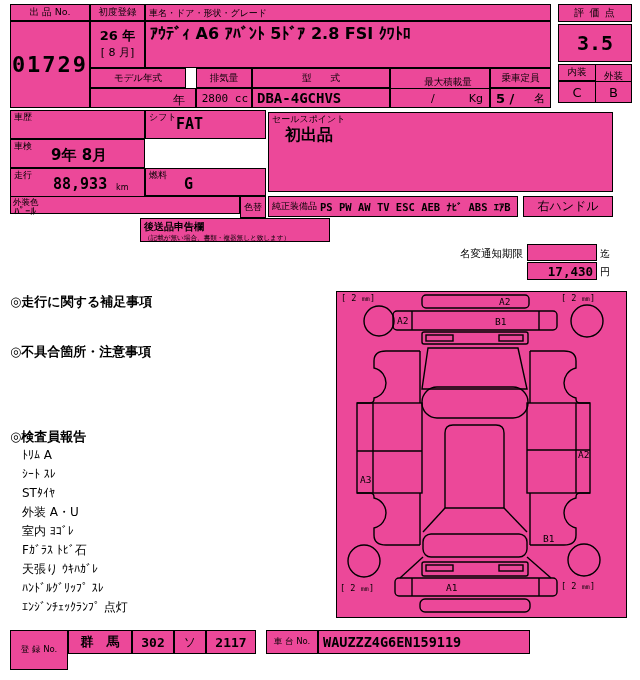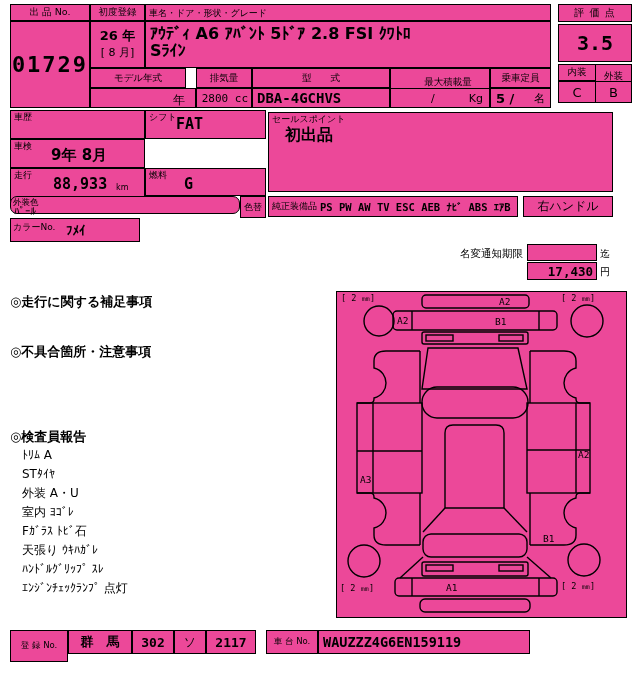--- a/index.html
+++ b/index.html
@@ -30,21 +30,20 @@
 
   <div class="abs cell hdrC" style="left:90px;top:4px;width:55px;height:17px;">初度登録</div>
   <div class="abs cell" style="left:90px;top:21px;width:55px;height:47px;">
     <div style="font-size:13px;font-weight:bold;text-align:center;margin-top:5px;">26 年</div>
     <div style="font-size:11px;text-align:center;">[ 8 月]</div>
   </div>
 
   <div class="abs cell lbl tl" style="left:145px;top:4px;width:406px;height:17px;display:flex;align-items:center;">車名・ドア・形状・グレード</div>
   <div class="abs cell" style="left:145px;top:21px;width:406px;height:47px;overflow:hidden;">
     <div style="font-size:16px;font-weight:bold;white-space:nowrap;padding:2px 0 0 4px;">ｱｳﾃﾞｨ A6 ｱﾊﾞﾝﾄ 5ﾄﾞｱ  2.8 FSI ｸﾜﾄﾛ</div>
-    <div style="font-size:16px;font-weight:bold;padding-left:4px;margin-top:-2px;">Sﾗｲﾝ</div>
   </div>
 
   <div class="abs cell hdrC" style="left:90px;top:68px;width:96px;height:20px;">モデル年式</div>
   <div class="abs cell hdrC" style="left:196px;top:68px;width:56px;height:20px;">排気量</div>
   <div class="abs cell hdrC" style="left:252px;top:68px;width:138px;height:20px;">型　　式</div>
   <div class="abs cell hdrC" style="left:390px;top:68px;width:100px;height:28px;padding-left:16px;">最大積載量</div>
   <div class="abs cell hdrC" style="left:490px;top:68px;width:61px;height:20px;">乗車定員</div>
 
   <div class="abs cell" style="left:90px;top:88px;width:106px;height:20px;font-size:12px;text-align:right;padding:3px 10px 0 0;">年</div>
   <div class="abs cell mono" style="left:196px;top:88px;width:56px;height:20px;font-size:11px;text-align:right;padding:3px 3px 4px 0;">2800 cc</div>
@@ -80,28 +79,28 @@
   </div>
   <div class="abs cell" style="left:10px;top:168px;width:135px;height:35px;">
     <span class="lbl tl abs" style="left:0;top:0;">走行</span>
     <span class="abs mono" style="left:42px;top:6px;font-size:15px;font-weight:bold;">88,933</span>
     <span class="abs" style="left:105px;top:14px;font-size:8px;">km</span>
   </div>
   <div class="abs cell" style="left:145px;top:168px;width:121px;height:28px;">
     <span class="lbl tl abs" style="left:0;top:0;">燃料</span>
     <span class="abs mono" style="left:38px;top:6px;font-size:15px;font-weight:bold;">G</span>
   </div>
-  <div class="abs cell" style="left:10px;top:196px;width:230px;height:18px;border-radius:7px;">
+  <div class="abs cell" style="left:10px;top:196px;width:230px;height:18px;">
     <span class="abs" style="left:2px;top:0;font-size:8.5px;">外装色</span>
     <span class="abs" style="left:3px;top:8px;font-size:11px;">ﾊﾟｰﾙ</span>
   </div>
   <div class="abs cell hdrC" style="left:240px;top:196px;width:26px;height:22px;font-size:9px;">色替</div>
-  <div class="abs cell" style="left:10px;top:218px;width:130px;height:24px;">
-    <span class="abs" style="left:2px;top:2px;font-size:9px;">カラーNo.</span>
-    <span class="abs" style="left:55px;top:4px;font-size:13px;font-weight:bold;">ﾌﾒｲ</span>
+  <div class="abs cell" style="left:140px;top:218px;width:190px;height:24px;overflow:hidden;">
+    <div style="font-size:10px;font-weight:bold;padding:1px 0 0 3px;">後送品申告欄</div>
+    <div style="font-size:6.6px;padding-left:3px;white-space:nowrap;">（記載が無い場合、書類・複器無しと致します）</div>
   </div>
 
   <div class="abs cell" style="left:268px;top:112px;width:345px;height:80px;">
     <div class="lbl tl">セールスポイント</div>
     <div style="font-size:16px;font-weight:bold;padding-left:16px;">初出品</div>
   </div>
   <div class="abs cell" style="left:268px;top:196px;width:250px;height:21px;display:flex;align-items:center;">
     <span style="font-size:9px;padding:0 3px;">純正装備品</span>
     <span class="mono" style="font-size:10.5px;font-weight:bold;white-space:nowrap;">PS PW AW TV ESC AEB ﾅﾋﾞ ABS ｴｱB</span>
   </div>
@@ -111,20 +110,21 @@
   <div class="abs cell" style="left:527px;top:244px;width:70px;height:17px;"></div>
   <div class="abs" style="left:600px;top:247px;font-size:10px;">迄</div>
   <div class="abs cell mono" style="left:527px;top:262px;width:70px;height:18px;font-size:12.5px;font-weight:bold;text-align:right;padding:1px 3px 0 0;">17,430</div>
   <div class="abs" style="left:600px;top:265px;font-size:10px;">円</div>
 
   <div class="abs sec" style="left:10px;top:293px;">◎走行に関する補足事項</div>
   <div class="abs sec" style="left:10px;top:343px;">◎不具合箇所・注意事項</div>
   <div class="abs sec" style="left:10px;top:428px;">◎検査員報告</div>
   <div class="abs" style="left:22px;top:446px;">
     <div class="item">ﾄﾘﾑ A</div>
+    <div class="item">ｼｰﾄ ｽﾚ</div>
     <div class="item">STﾀｲﾔ</div>
     <div class="item">外装 A・U</div>
     <div class="item">室内 ﾖｺﾞﾚ</div>
     <div class="item">Fｶﾞﾗｽ ﾄﾋﾞ石</div>
     <div class="item">天張り ｳｷﾊｶﾞﾚ</div>
     <div class="item">ﾊﾝﾄﾞﾙｸﾞﾘｯﾌﾟ ｽﾚ</div>
     <div class="item">ｴﾝｼﾞﾝﾁｪｯｸﾗﾝﾌﾟ 点灯</div>
   </div>
 
   <div class="abs cell" style="left:336px;top:291px;width:291px;height:327px;">
@@ -189,21 +189,21 @@
       <line x1="83" y1="201" x2="83" y2="253"></line>
       <path d="M193,253 L227,253 Q239,253 239,243 L239,236 C223,232 223,210 239,206 L239,205 Q239,201 243,201 L253,201"></path>
       <line x1="193" y1="201" x2="193" y2="253"></line>
 
       <text x="23" y="191" font-size="9.5" stroke="none" fill="#000">A3</text>
       <text x="241" y="166" font-size="9.5" stroke="none" fill="#000">A2</text>
       <text x="206" y="250" font-size="9.5" stroke="none" fill="#000">B1</text>
     </svg>
   </div>
 
-  <div class="abs cell hdrC" style="left:10px;top:630px;width:58px;height:32px;font-size:8.5px;">登 録 No.</div>
+  <div class="abs cell hdrC" style="left:10px;top:630px;width:58px;height:40px;font-size:8.5px;">登 録 No.</div>
   <div class="abs cell valC" style="left:68px;top:630px;width:64px;height:24px;font-size:13px;font-weight:bold;">群　馬</div>
   <div class="abs cell valC mono" style="left:132px;top:630px;width:42px;height:24px;font-size:13px;font-weight:bold;">302</div>
   <div class="abs cell valC" style="left:174px;top:630px;width:32px;height:24px;font-size:12px;">ソ</div>
   <div class="abs cell valC mono" style="left:206px;top:630px;width:50px;height:24px;font-size:13px;font-weight:bold;">2117</div>
   <div class="abs cell hdrC" style="left:266px;top:630px;width:52px;height:24px;font-size:8.5px;">車 台 No.</div>
   <div class="abs cell mono" style="left:318px;top:630px;width:212px;height:24px;font-size:13.5px;font-weight:bold;padding:3px 0 0 4px;">WAUZZZ4G6EN159119</div>
 
 </div>
 
 </body></html>

